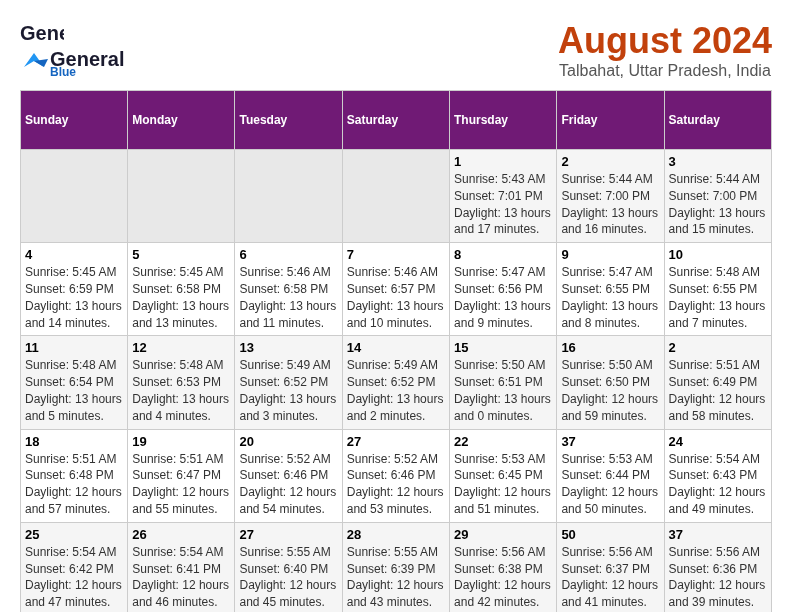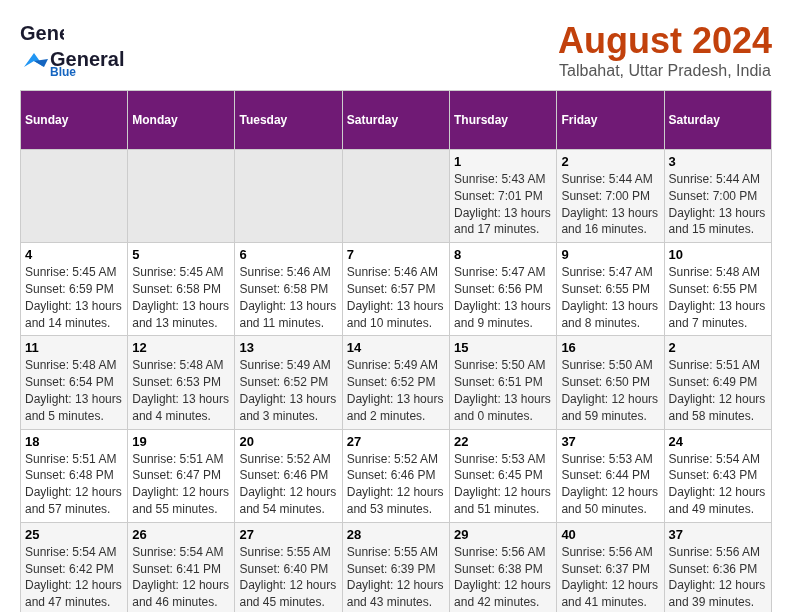--- a/index.html
+++ b/index.html
@@ -184,19 +184,19 @@
         <td><span class="day-number">25</span>
 <span class="day-info">Sunrise: 5:54 AM<br>Sunset: 6:42 PM<br>Daylight: 12 hours and 47 minutes.</span></td>
         <td><span class="day-number">26</span>
 <span class="day-info">Sunrise: 5:54 AM<br>Sunset: 6:41 PM<br>Daylight: 12 hours and 46 minutes.</span></td>
         <td><span class="day-number">27</span>
 <span class="day-info">Sunrise: 5:55 AM<br>Sunset: 6:40 PM<br>Daylight: 12 hours and 45 minutes.</span></td>
         <td><span class="day-number">28</span>
 <span class="day-info">Sunrise: 5:55 AM<br>Sunset: 6:39 PM<br>Daylight: 12 hours and 43 minutes.</span></td>
         <td><span class="day-number">29</span>
 <span class="day-info">Sunrise: 5:56 AM<br>Sunset: 6:38 PM<br>Daylight: 12 hours and 42 minutes.</span></td>
-        <td><span class="day-number">40</span>
+        <td><span class="day-number">50</span>
 <span class="day-info">Sunrise: 5:56 AM<br>Sunset: 6:37 PM<br>Daylight: 12 hours and 41 minutes.</span></td>
         <td><span class="day-number">37</span>
 <span class="day-info">Sunrise: 5:56 AM<br>Sunset: 6:36 PM<br>Daylight: 12 hours and 39 minutes.</span></td>
       </tr>
     </tbody>
 </table>
 
 </body></html>

